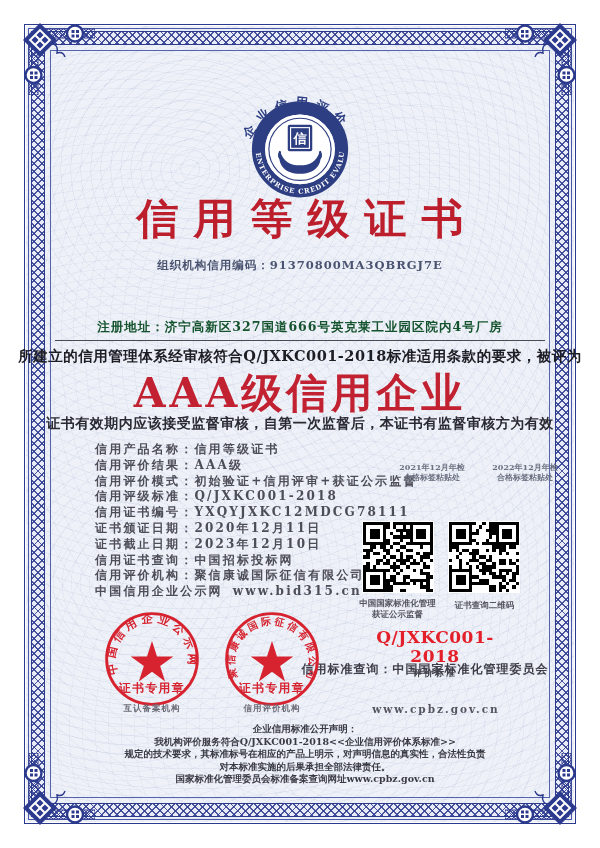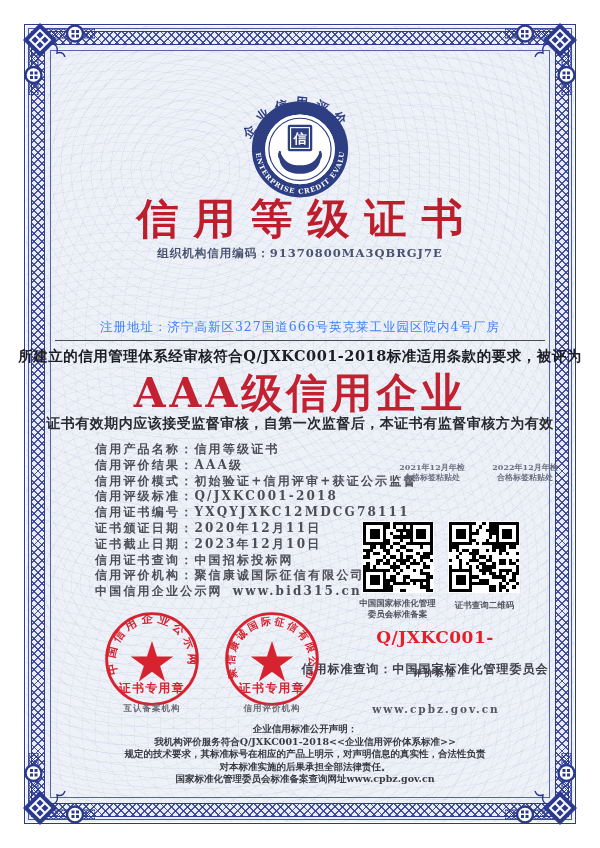--- a/index.html
+++ b/index.html
@@ -28,23 +28,23 @@
   .corner{position:absolute;width:74px;height:74px;z-index:3;}
   .corner.tl{left:21px;top:21px;}
   .corner.tr{right:21px;top:21px;transform:scaleX(-1);}
   .corner.bl{left:21px;bottom:21px;transform:scaleY(-1);}
   .corner.br{right:21px;bottom:21px;transform:scale(-1,-1);}
   
   .content{position:absolute;inset:0;z-index:2;}
   .abs{position:absolute;}
   .ctr{left:0;right:0;text-align:center;}
   .title{top:191px;font-size:42px;font-weight:bold;color:#bc1e2c;letter-spacing:15px;padding-left:15px;}
-  .orgcode{top:246px;font-size:11.5px;color:#4a5370;letter-spacing:1px;font-weight:bold;}
+  .orgcode{top:258px;font-size:11.5px;color:#4a5370;letter-spacing:1px;font-weight:bold;}
   .company{top:271px;font-size:29px;font-weight:bold;color:#17171c;letter-spacing:3px;}
-  .address{top:319px;font-size:12.5px;color:#3b82f6;letter-spacing:1px;font-weight:normal;}
+  .address{top:319px;font-size:12.5px;color:#14532d;letter-spacing:1px;font-weight:bold;}
   .divider{top:340px;left:55px;width:490px;height:1px;background:#4a4a55;}
   .statement{top:347px;font-size:14.5px;color:#1d1d24;font-weight:bold;letter-spacing:.5px;}
   .rating{top:366px;font-size:41px;font-weight:bold;color:#c12130;letter-spacing:4px;}
   .validity{top:415px;font-size:14px;color:#2a2a32;font-weight:bold;letter-spacing:.5px;}
   .details{top:442px;left:95px;font-size:12px;color:#4d4d58;font-weight:bold;}
   .details .row{height:15.8px;line-height:15.8px;letter-spacing:2.2px;white-space:nowrap;}
   .details .gap{display:inline-block;width:10px;}
   .badge{top:462px;width:78px;text-align:center;font-size:8px;line-height:10px;color:#6b7080;font-weight:bold;}
   .badge1{left:393px;} .badge2{left:469px;margin-left:17px;}
   .qr{top:521px;width:70px;height:70px;background:#fff;padding:1px;}
@@ -522,26 +522,27 @@
           <rect x="14" y="0" width="7" height="7" fill="#000"></rect>
           <rect x="15" y="1" width="5" height="5" fill="#fff"></rect>
           <rect x="16" y="2" width="3" height="3" fill="#000"></rect>
           <rect x="0" y="14" width="7" height="7" fill="#000"></rect>
           <rect x="1" y="15" width="5" height="5" fill="#fff"></rect>
           <rect x="2" y="16" width="3" height="3" fill="#000"></rect>
         </svg>
       </div>
     <div class="abs qrcap qrcap1">
       <div>中国国家标准化管理</div>
-      <div>委员会标准备案</div>
+      <div>获证公示监督</div>
     </div>
     <div class="abs qrcap qrcap2">证书查询二维码</div>
 
     <div class="abs stdred">
       <div>Q/JXKC001-</div>
+      <div>2018</div>
     </div>
     <div class="abs stdcap">评价标准</div>
     <div class="abs stdquery">信用标准查询：中国国家标准化管理委员会</div>
     <div class="abs stdurl">www.cpbz.gov.cn</div>
 
     <svg class="abs seal seal1" viewBox="0 0 110 110">
       <circle cx="55" cy="55" r="48" fill="none" stroke="#d6232f" stroke-width="3"></circle>
       <path id="s1arc" d="M 22,76 A 39,39 0 1 1 88,76" fill="none"></path>
       <text font-size="12" font-weight="bold" fill="#d6232f" letter-spacing="4.5">
         <textPath href="#s1arc" startOffset="6">中国信用企业公示网</textPath>

